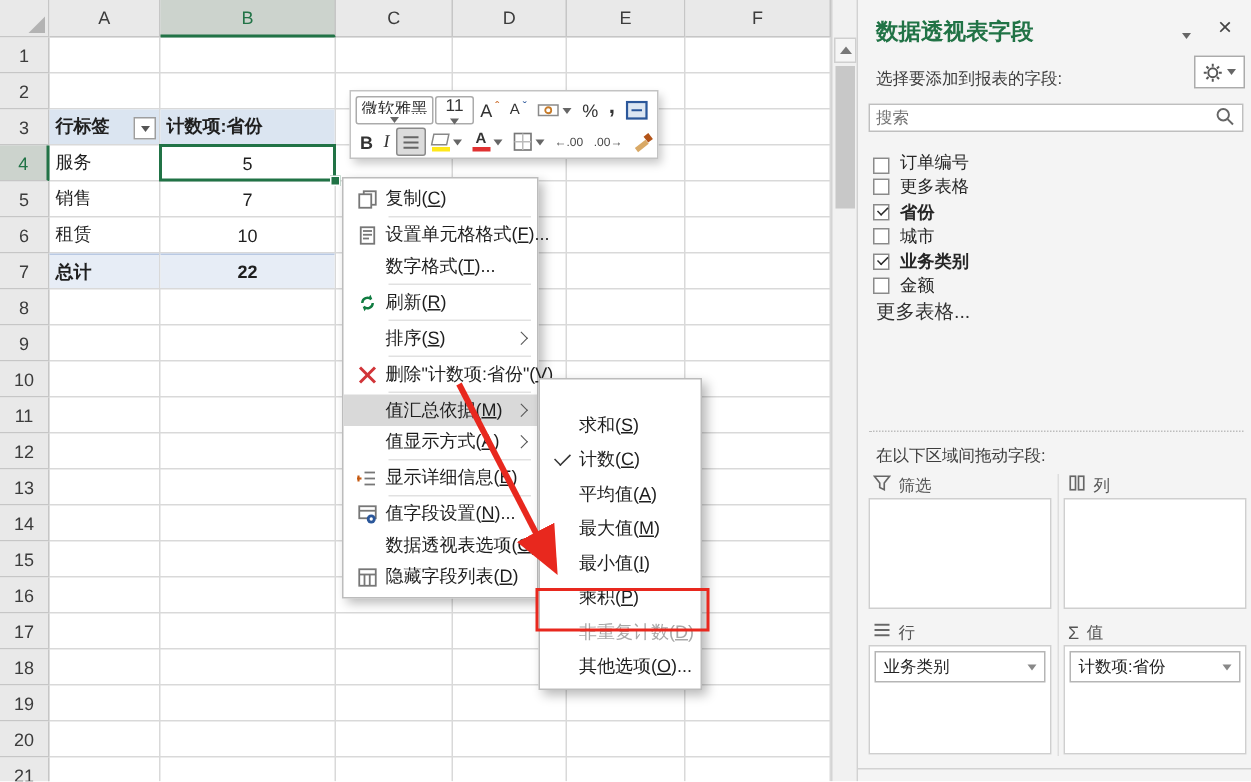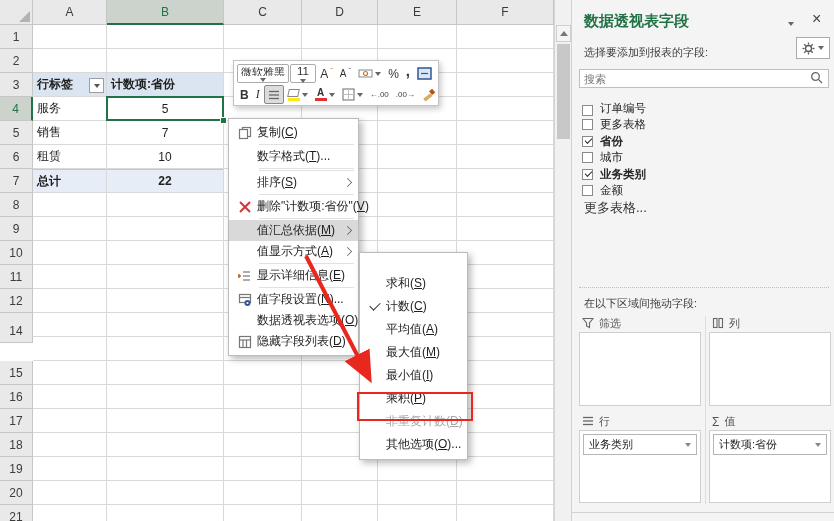--- a/index.html
+++ b/index.html
@@ -75,21 +75,21 @@
       <div class="rhdr hdr-sel" style="left: 0px; top: 97px; width: 33px; height: 24px; border-right: 2px solid rgb(33, 115, 70);">4</div>
       <div class="rhdr" style="left: 0px; top: 121px; width: 33px; height: 24px;">5</div>
       <div class="rhdr" style="left: 0px; top: 145px; width: 33px; height: 24px;">6</div>
       <div class="rhdr" style="left: 0px; top: 169px; width: 33px; height: 24px;">7</div>
       <div class="rhdr" style="left: 0px; top: 193px; width: 33px; height: 24px;">8</div>
       <div class="rhdr" style="left: 0px; top: 217px; width: 33px; height: 24px;">9</div>
       <div class="rhdr" style="left: 0px; top: 241px; width: 33px; height: 24px;">10</div>
       <div class="rhdr" style="left: 0px; top: 265px; width: 33px; height: 24px;">11</div>
       <div class="rhdr" style="left: 0px; top: 289px; width: 33px; height: 24px;">12</div>
       <div class="rhdr" style="left: 0px; top: 313px; width: 33px; height: 24px;">13</div>
-      <div class="rhdr" style="left: 0px; top: 319px; width: 33px; height: 24px;">14</div>
+      <div class="rhdr" style="left: 0px; top: 337px; width: 33px; height: 24px;">14</div>
       <div class="rhdr" style="left: 0px; top: 361px; width: 33px; height: 24px;">15</div>
       <div class="rhdr" style="left: 0px; top: 385px; width: 33px; height: 24px;">16</div>
       <div class="rhdr" style="left: 0px; top: 409px; width: 33px; height: 24px;">17</div>
       <div class="rhdr" style="left: 0px; top: 433px; width: 33px; height: 24px;">18</div>
       <div class="rhdr" style="left: 0px; top: 457px; width: 33px; height: 24px;">19</div>
       <div class="rhdr" style="left: 0px; top: 481px; width: 33px; height: 24px;">20</div>
       <div class="rhdr" style="left: 0px; top: 505px; width: 33px; height: 24px;">21</div>
       <div class="gl" style="left: 106px; top: 25px; width: 1px; height: 496px;"></div>
       <div class="gl" style="left: 223px; top: 25px; width: 1px; height: 496px;"></div>
       <div class="gl" style="left: 301px; top: 25px; width: 1px; height: 496px;"></div>
@@ -244,24 +244,46 @@
         <div class="gut">
           <svg width="14" height="14">
             <rect x="4.5" y="1.5" width="8" height="9" fill="#fff" stroke="#777" stroke-width="1.2"></rect>
             <rect x="1.5" y="3.5" width="8" height="9" fill="#fff" stroke="#777" stroke-width="1.2"></rect>
           </svg>
         </div>
         <div class="lbl">复制(<u>C</u>)</div>
       </div>
       <div class="msep"></div>
       <div class="mi">
+        <div class="gut">
+          <svg width="14" height="14">
+            <rect x="2.5" y="1.5" width="9" height="11" fill="#fff" stroke="#777" stroke-width="1.2"></rect>
+            <line x1="4" y1="4" x2="10" y2="4" stroke="#777" fill="none" stroke-width="1.2"></line>
+            <line x1="4" y1="6.5" x2="10" y2="6.5" stroke="#777" fill="none" stroke-width="1.2"></line>
+            <line x1="4" y1="9" x2="8" y2="9" stroke="#777" fill="none" stroke-width="1.2"></line>
+          </svg>
+        </div>
+        <div class="lbl">设置单元格格式(<u>F</u>)...</div>
+      </div>
+      <div class="mi">
         <div class="gut"></div>
         <div class="lbl">数字格式(<u>T</u>)...</div>
       </div>
       <div class="msep"></div>
+      <div class="mi">
+        <div class="gut">
+          <svg width="14" height="14">
+            <path d="M3.5 7a3.5 3.5 0 0 1 6-2.4" stroke="#107c41" fill="none" stroke-width="1.6"></path>
+            <path d="M10.5 7a3.5 3.5 0 0 1-6 2.4" stroke="#107c41" fill="none" stroke-width="1.6"></path>
+            <path d="M9 1.5l1.2 3-3-.4z" fill="#107c41"></path>
+            <path d="M5 12.5l-1.2-3 3 .4z" fill="#107c41"></path>
+          </svg>
+        </div>
+        <div class="lbl">刷新(<u>R</u>)</div>
+      </div>
       <div class="msep"></div>
       <div class="mi">
         <div class="gut"></div>
         <div class="lbl">排序(<u>S</u>)</div>
         <div class="sub"></div>
       </div>
       <div class="msep"></div>
       <div class="mi">
         <div class="gut">
           <svg width="14" height="14">

